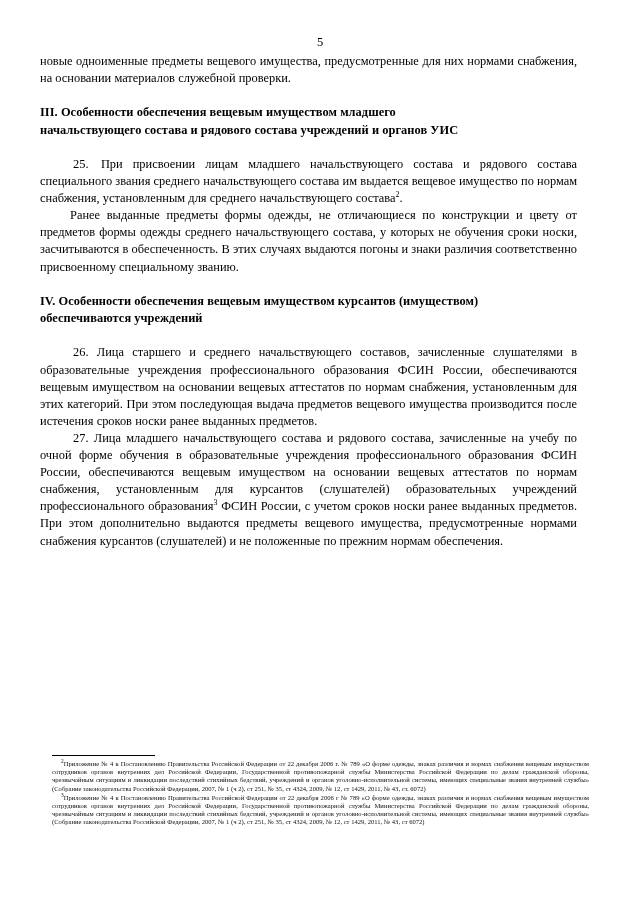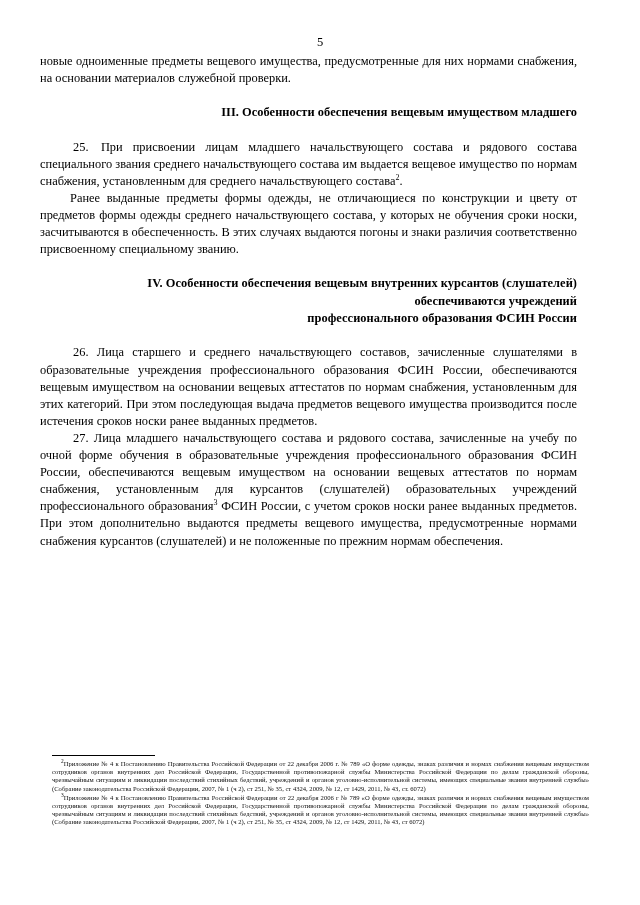--- a/index.html
+++ b/index.html
@@ -48,21 +48,21 @@
     text-indent: 30px;
   }
   p.body.num-indent {
     text-indent: 33px;
   }
   h2.heading {
     margin: 0;
     font-size: 12.4px;
     line-height: 17.4px;
     font-weight: bold;
-    text-align: right;
+    text-align: left;
     letter-spacing: 0.05px;
   }
   .spacer-lg { height: 17px; }
   sup.fnref {
     font-size: 8px;
     vertical-align: super;
     line-height: 0;
   }
   
   .footnote-area {
@@ -101,34 +101,34 @@
 
   <div class="body-block">
 
     <p class="body">новые одноименные предметы вещевого имущества, предусмотренные для них нормами снабжения, на основании материалов служебной проверки.</p>
 
 
     <div class="spacer-lg"></div>
 
     <h2 class="heading">
       <span>III. Особенности обеспечения вещевым имуществом младшего</span><br>
+      <span>начальствующего состава и рядового состава учреждений и органов УИС</span>
     </h2>
 
     <div class="spacer-lg"></div>
 
     <p class="body num-indent"><span>25. При присвоении лицам младшего начальствующего состава и рядового состава специального звания среднего начальствующего состава им выдается вещевое имущество по нормам снабжения, установленным для среднего начальствующего состава</span><sup class="fnref">2</sup><span>.</span></p>
 
     <p class="body indent">Ранее выданные предметы формы одежды, не отличающиеся по конструкции и цвету от предметов формы одежды среднего начальствующего состава, у которых не обучения сроки носки, засчитываются в обеспеченность. В этих случаях выдаются погоны и знаки различия соответственно присвоенному специальному званию.</p>
 
     <div class="spacer-lg"></div>
 
     <h2 class="heading">
-      <span>IV. Особенности обеспечения вещевым внутренних курсантов (слушателей)</span><br>
+      <span>IV. Особенности обеспечения вещевым имуществом курсантов (имуществом)</span><br>
       <span>обеспечиваются учреждений</span><br>
-      <span>профессионального образования ФСИН России</span>
     </h2>
 
     <div class="spacer-lg"></div>
 
     <p class="body num-indent">26. Лица старшего и среднего начальствующего составов, зачисленные слушателями в образовательные учреждения профессионального образования ФСИН России, обеспечиваются вещевым имуществом на основании вещевых аттестатов по нормам снабжения, установленным для этих категорий. При этом последующая выдача предметов вещевого имущества производится после истечения сроков носки ранее выданных предметов.</p>
 
     <p class="body num-indent"><span>27. Лица младшего начальствующего состава и рядового состава, зачисленные на учебу по очной форме обучения в образовательные учреждения профессионального образования ФСИН России, обеспечиваются вещевым имуществом на основании вещевых аттестатов по нормам снабжения, установленным для курсантов (слушателей) образовательных учреждений профессионального образования</span><sup class="fnref">3</sup><span> ФСИН России, с учетом сроков носки ранее выданных предметов. При этом дополнительно выдаются предметы вещевого имущества, предусмотренные нормами снабжения курсантов (слушателей) и не положенные по прежним нормам обеспечения.</span></p>
 
 
   </div>

